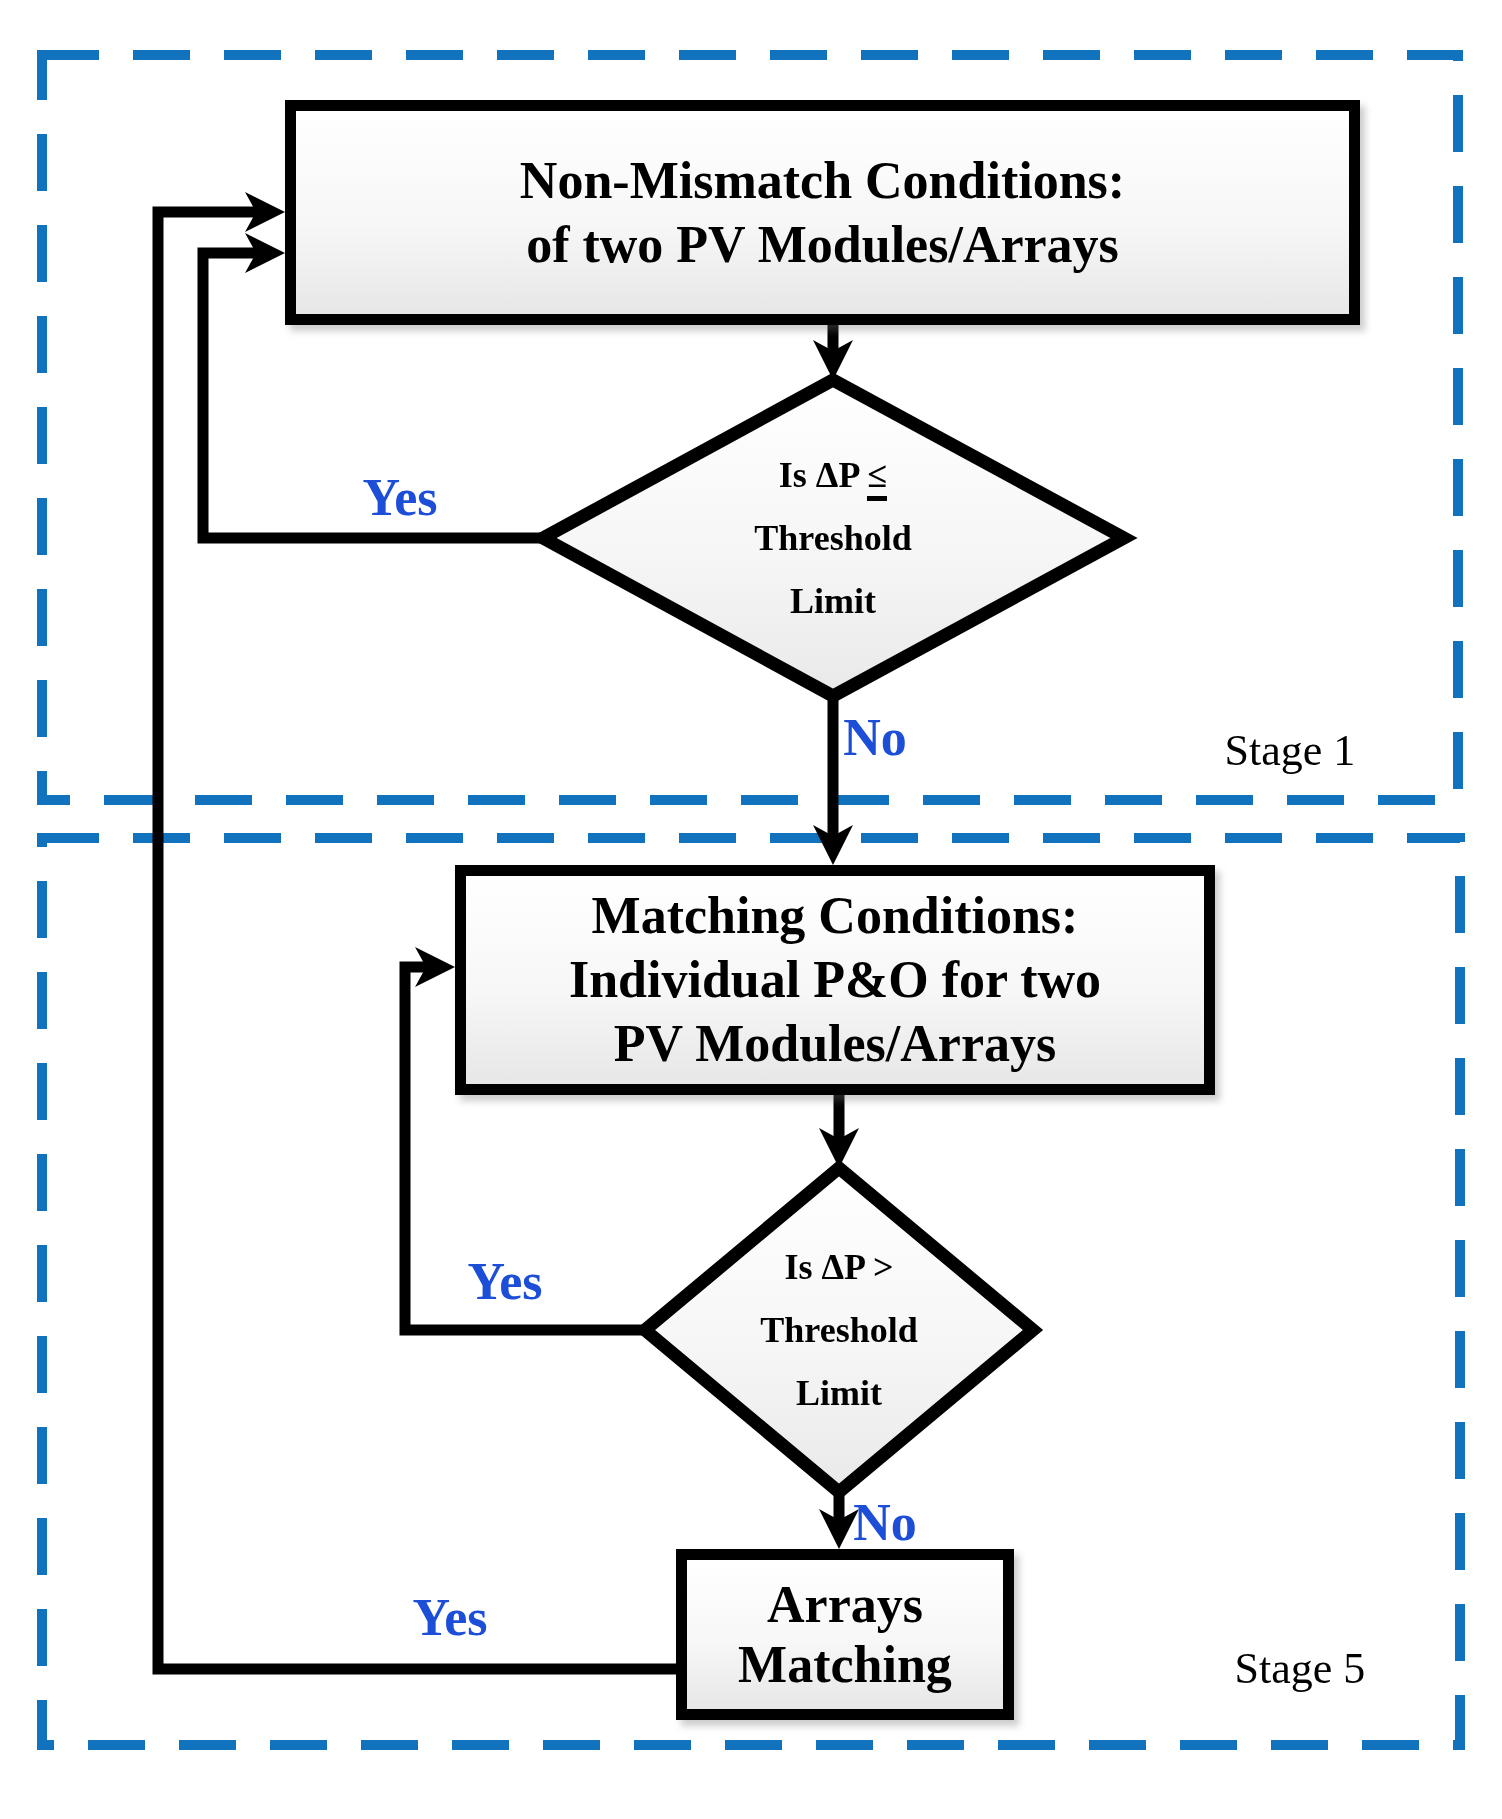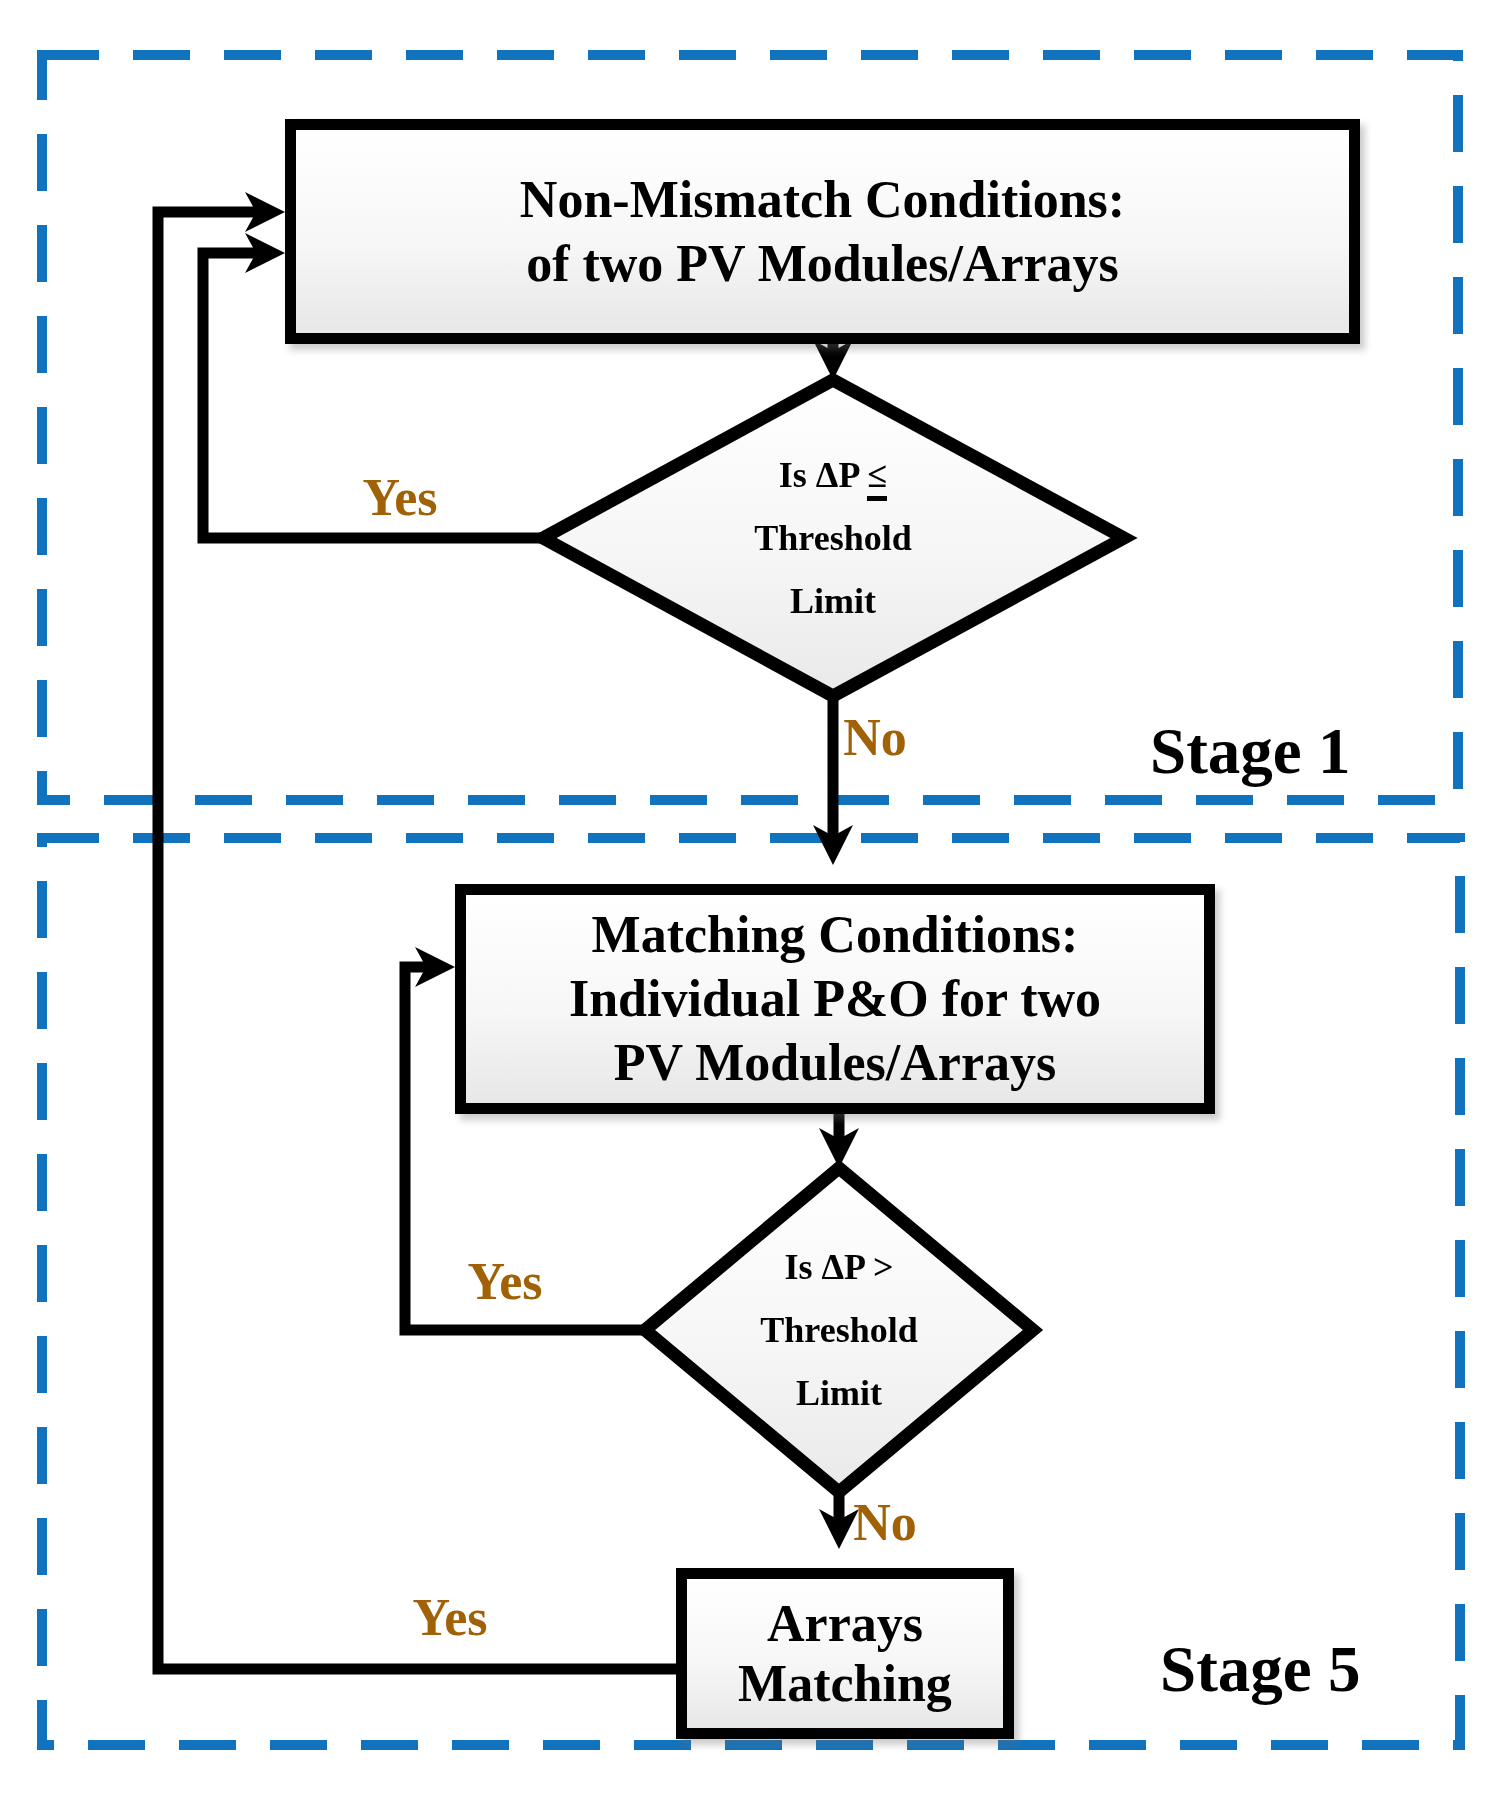--- a/index.html
+++ b/index.html
@@ -13,41 +13,41 @@
   #wires{position:absolute;left:0;top:0;width:1502px;height:1819px;}
   .node{
     position:absolute;
     box-sizing:border-box;
     border:11px solid #000;
     background:linear-gradient(180deg,#ffffff 0%,#f7f7f7 55%,#e7e7e7 100%);
     box-shadow:5px 6px 7px rgba(110,110,110,0.35);
     display:flex;flex-direction:column;justify-content:center;align-items:center;
     text-align:center;
     font-weight:bold;color:#000;
-    font-size:52px;line-height:64px;margin-top:19px;
+    font-size:52px;line-height:64px;
   }
   .node .tline{white-space:nowrap;}
   .dtext{
     position:absolute;
     display:flex;flex-direction:column;justify-content:center;align-items:center;
     text-align:center;font-weight:bold;color:#000;
     font-size:36px;line-height:63px;
   }
   .dtext .tline{white-space:nowrap;}
   .flabel{
     position:absolute;
-    font-weight:bold;color:#a16207;
+    font-weight:bold;color:#1d4ed8;
     font-size:52px;line-height:60px;
     text-align:center;white-space:nowrap;
   }
   .stage-label{
     position:absolute;
-    font-weight:bold;color:#000;
-    font-size:65px;line-height:64px;
-    white-space:nowrap;
+    font-weight:normal;color:#000;
+    font-size:44px;line-height:64px;
+    text-align:center;white-space:nowrap;
   }
   .u{border-bottom:5px solid #000;padding-bottom:1px;}
 </style>
 </head>
 <body>
 
 <div id="canvas">
 
   <svg id="wires" viewBox="0 0 1502 1819">
     <defs>

